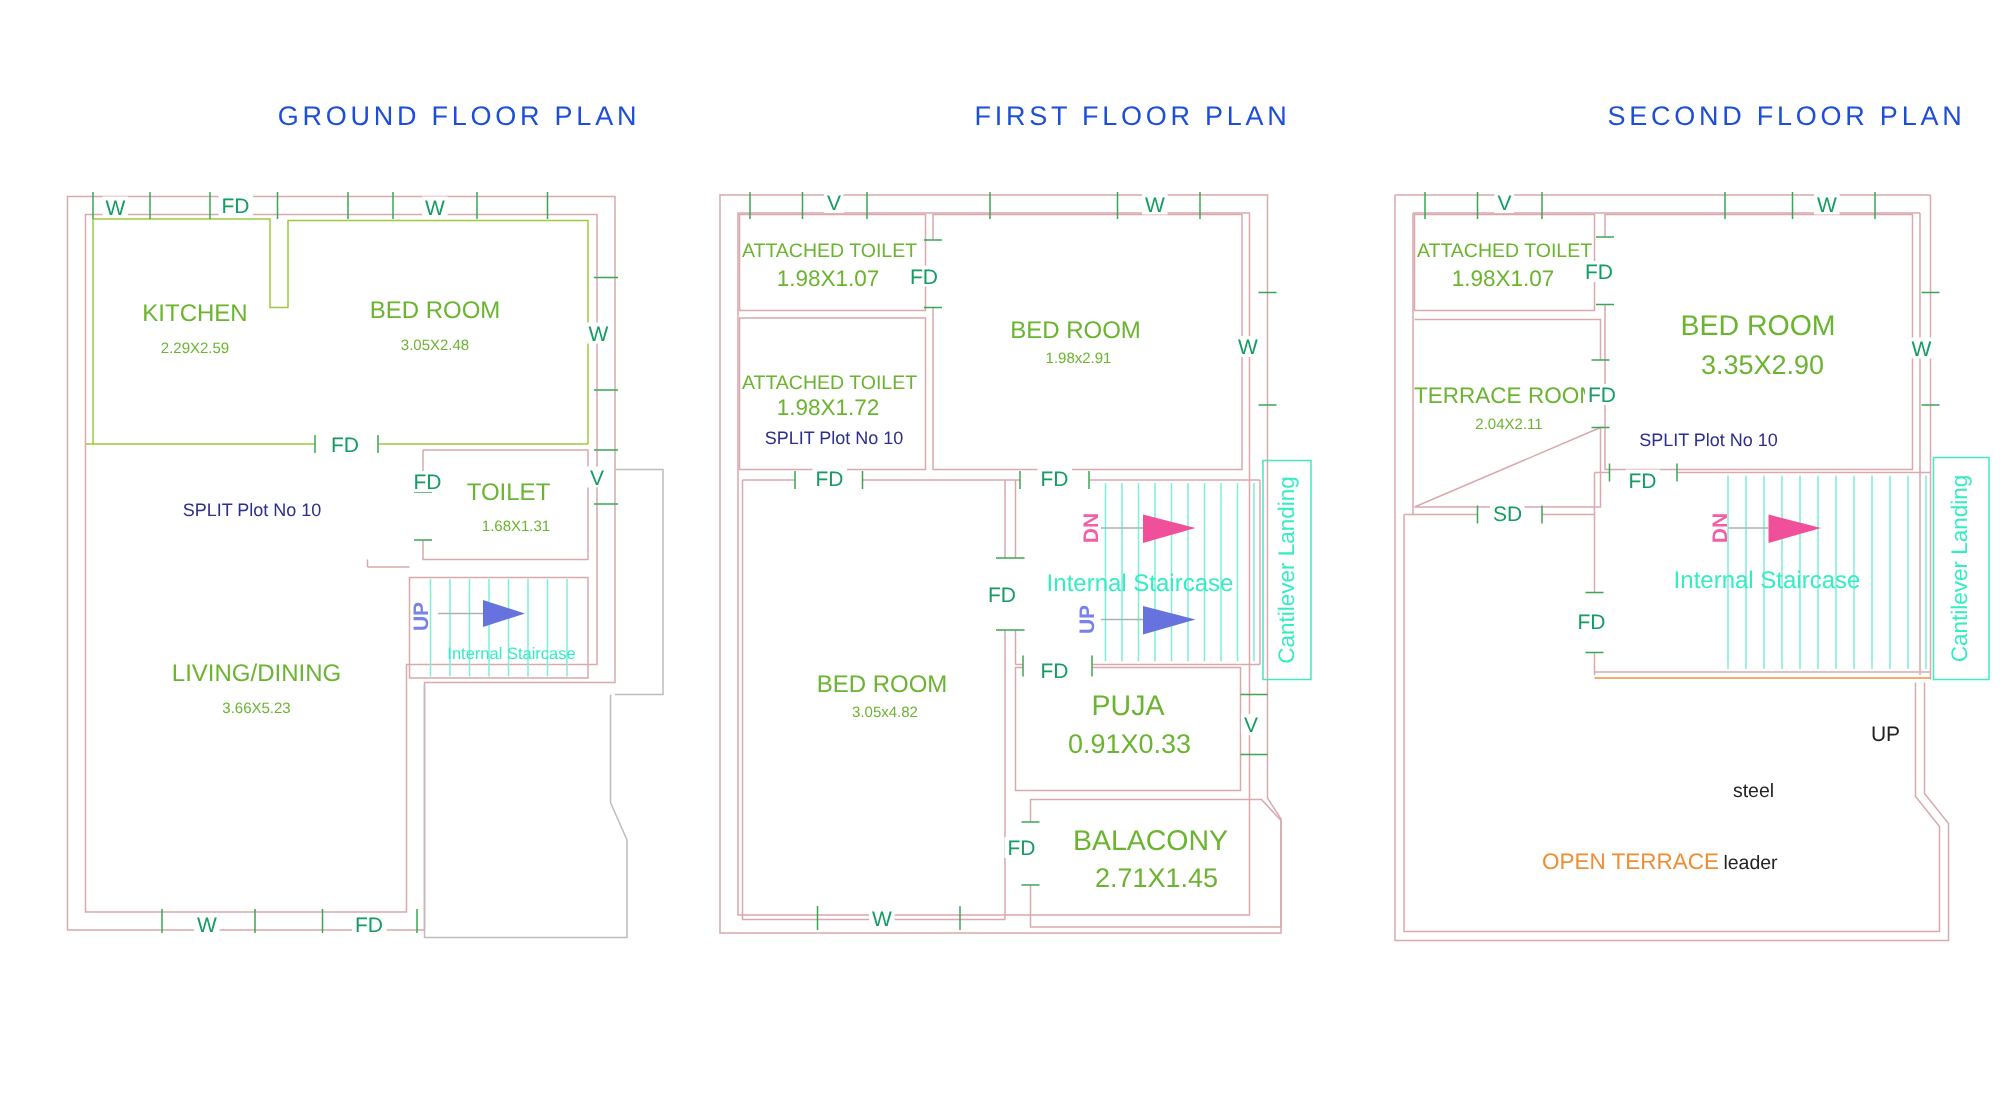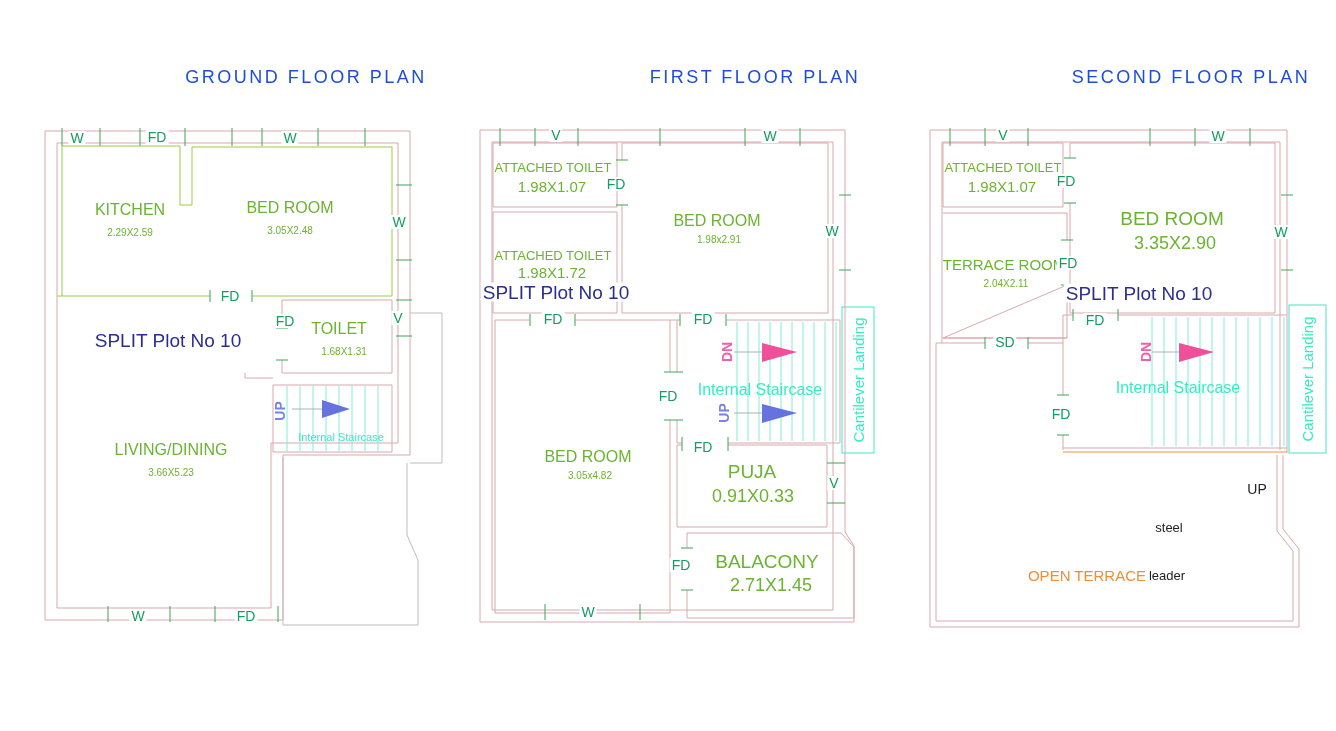--- a/index.html
+++ b/index.html
@@ -16,21 +16,21 @@
   .lbl.vert{transform:translate(-50%,-50%) rotate(-90deg);}
   .title{font-size:18px;letter-spacing:2.5px;color:#1d4ed8;}
   .room{color:#6ab42f;font-size:16px;}
   .room.sm{font-size:13px;}
   .room.md{font-size:15px;}
   .room.lg{font-size:19px;}
   .dims{color:#6ab42f;font-size:10px;}
   .dims.sm{font-size:15px;}
   .dims.lg{font-size:18px;}
   .tag{color:#159c63;font-size:14px;background:#ffffff;padding:0 2px;}
-  .navy{color:#2b2e8c;font-size:19px;background:#ffffff;padding:0 2px;}
+  .navy{color:#2b2e8c;font-size:12px;background:#ffffff;padding:0 2px;}
   .cyan{color:#35ecc3;font-size:16px;}
   .cyan.sm{font-size:11px;}
   .cyan.cl{font-size:15px;}
   .dn{color:#f25ea8;font-size:14px;font-weight:bold;}
   .up{color:#7783e8;font-size:14px;font-weight:bold;}
   .blk{color:#222222;font-size:13px;}
   .blk.up2{font-size:14px;}
   .orange{color:#ef8e35;font-size:15px;}
 </style>
 </head>

